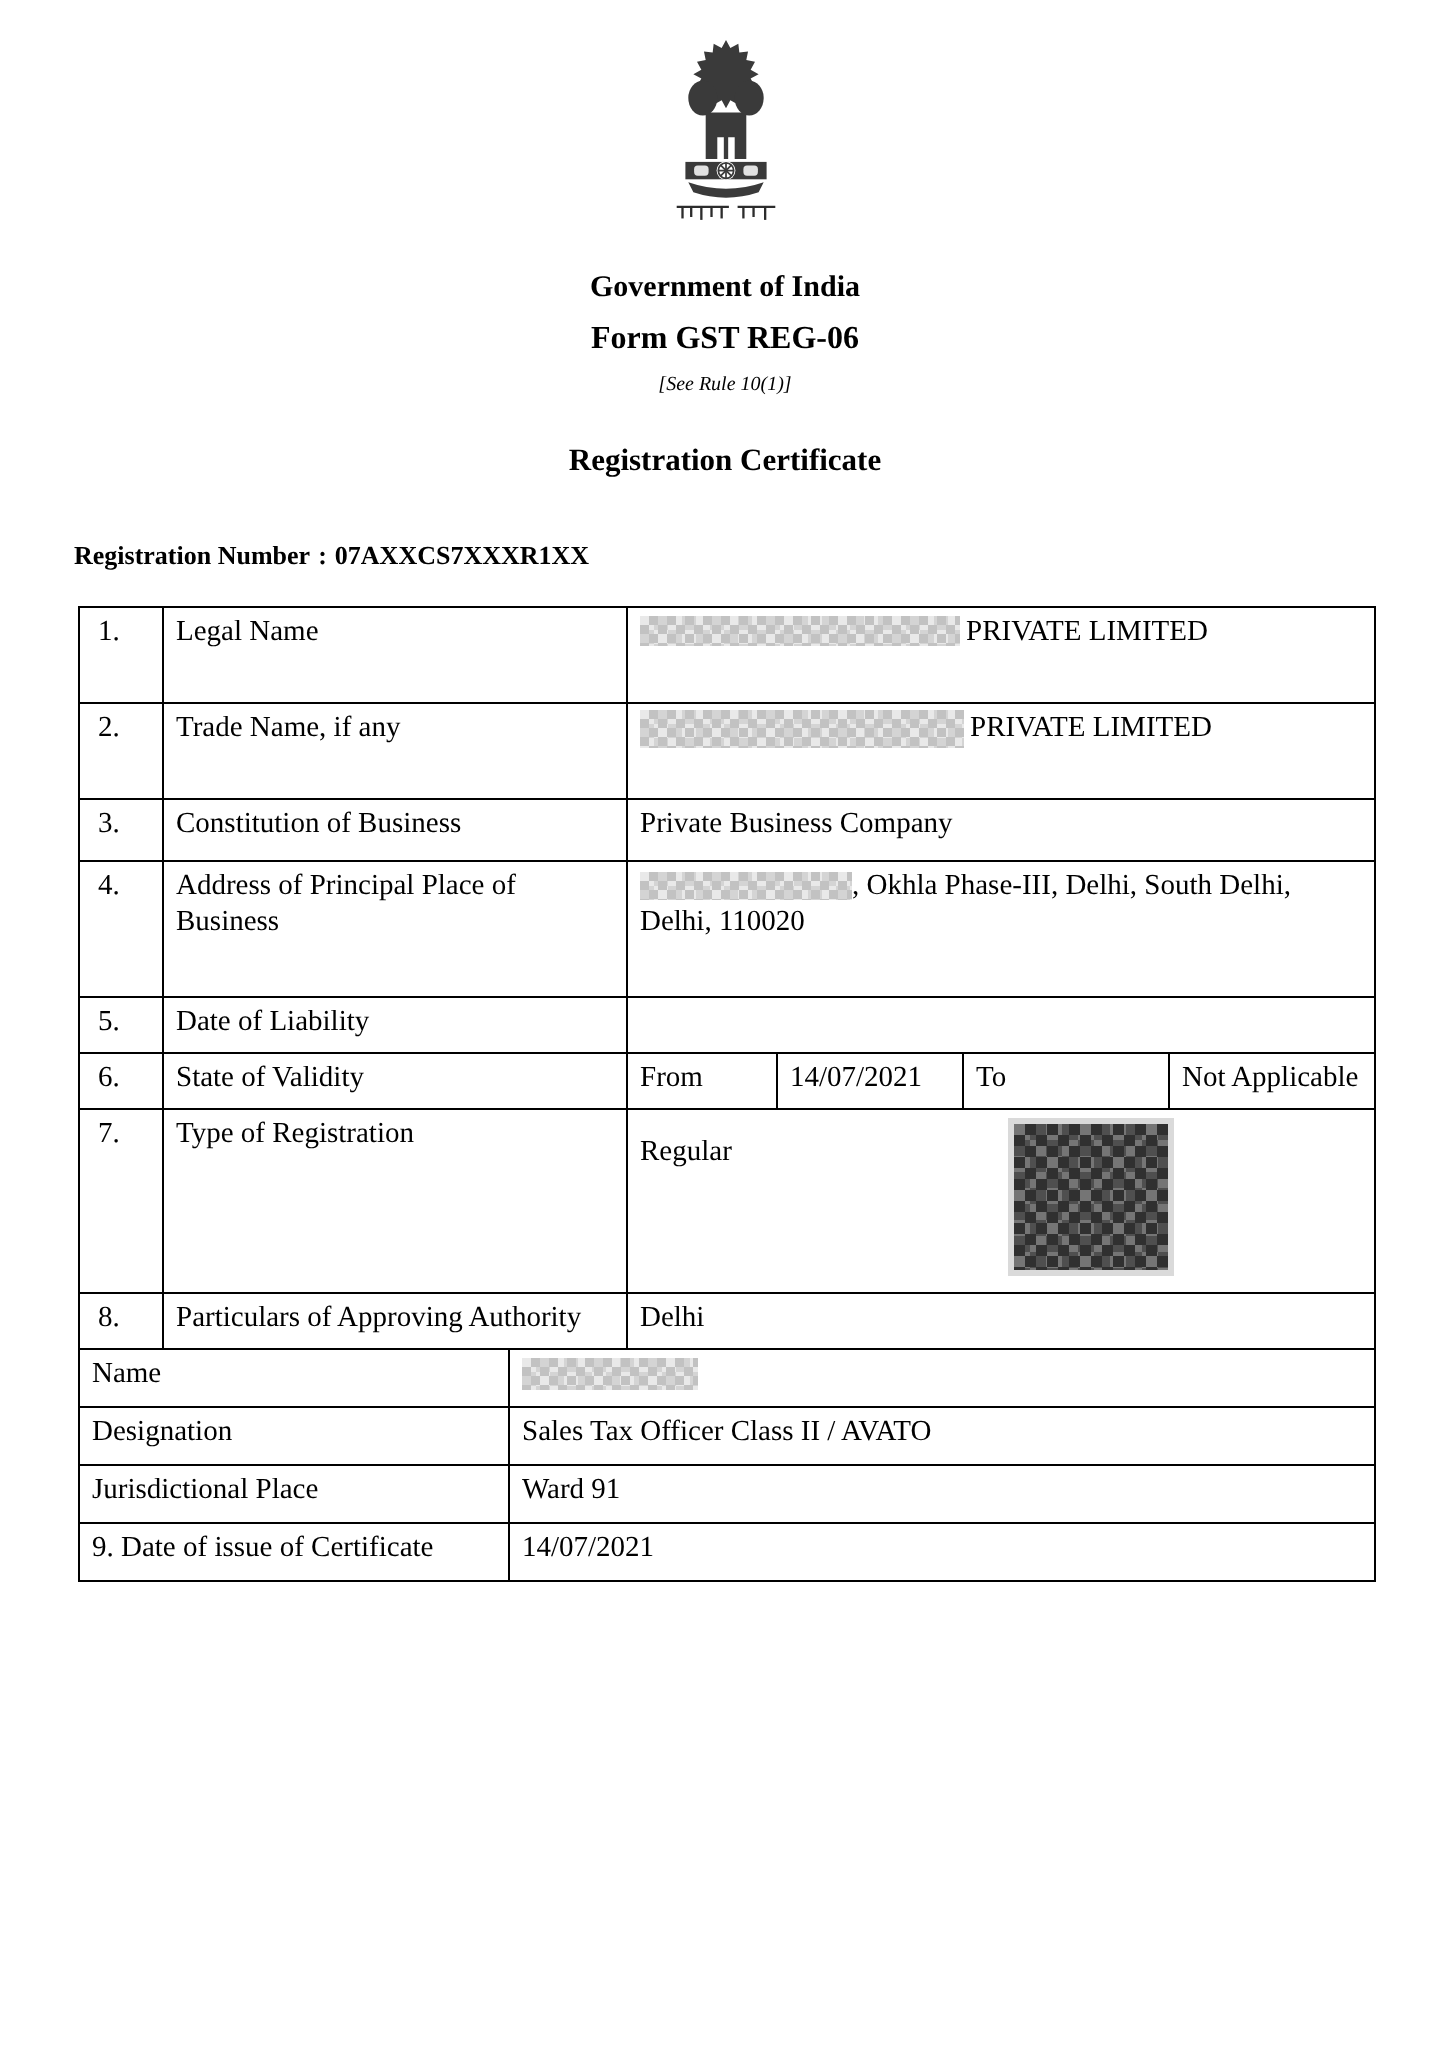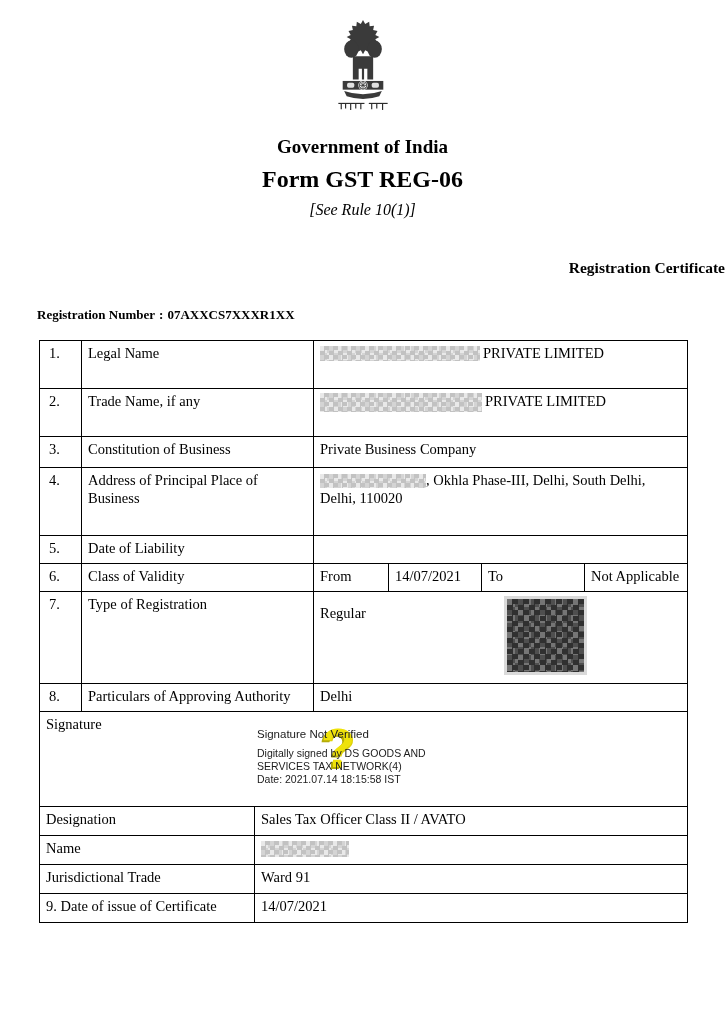--- a/index.html
+++ b/index.html
@@ -5,24 +5,24 @@
   html,body{margin:0;padding:0;background:#ffffff;}
   .page{
     position:relative;width:725px;height:1024px;background:#fff;
     font-family:"Liberation Serif", serif;color:#000;overflow:hidden;
   }
   .sr-only{position:absolute;width:1px;height:1px;overflow:hidden;clip:rect(0 0 0 0);white-space:nowrap;}
 
   
   .emblem-wrap{padding-top:18px;text-align:center;line-height:0;}
   .hdr{text-align:center;}
-  .hdr-gov{margin-top:24px;font-size:19px;font-weight:bold;}
-  .hdr-form{margin-top:8px;font-size:24px;font-weight:bold;}
-  .hdr-rule{margin-top:8px;font-size:16px;font-style:italic;}
-  .hdr-cert{margin-top:40px;font-size:15.5px;font-weight:bold;text-align:right;}
+  .hdr-gov{margin-top:24px;font-size:15px;font-weight:bold;}
+  .hdr-form{margin-top:8px;font-size:16px;font-weight:bold;}
+  .hdr-rule{margin-top:8px;font-size:10px;font-style:italic;}
+  .hdr-cert{margin-top:24px;font-size:15.5px;font-weight:bold;}
   .regnum{margin:30px 0 0 37px;font-size:13px;font-weight:bold;}
   .regnum .sep{margin:0 4px 0 4px;}
 
   
   table{border-collapse:collapse;table-layout:fixed;width:648px;margin-left:39px;}
   .tbl-main{margin-top:17px;}
   .tbl-officer{margin-top:-1px;}
   td{border:1px solid #000;padding:3px 6px;vertical-align:top;font-size:14.5px;line-height:1.25;}
   td.sno{padding-left:9px;}
   td.lbl{font-weight:normal;}
@@ -163,70 +163,58 @@
         <span>Delhi, 110020</span>
       </td>
     </tr>
     <tr class="r5">
       <td class="sno">5.</td>
       <td class="lbl">Date of Liability</td>
       <td colspan="4"></td>
     </tr>
     <tr class="r6">
       <td class="sno">6.</td>
-      <td class="lbl">Class of Validity</td>
+      <td class="lbl">State of Validity</td>
       <td>From</td>
       <td>14/07/2021</td>
       <td>To</td>
       <td>Not Applicable</td>
     </tr>
     <tr class="r7">
       <td class="sno">7.</td>
       <td class="lbl">Type of Registration</td>
       <td colspan="4" class="regcell">
         <span>Regular</span>
         <span class="qr px-dark"></span>
       </td>
     </tr>
     <tr class="r8">
       <td class="sno">8.</td>
       <td class="lbl">Particulars of Approving Authority</td>
       <td colspan="4">Delhi</td>
     </tr>
-    <tr class="rsig">
-      <td colspan="6" class="sigcell">
-        <span>Signature</span>
-        <div class="stamp">
-          <span class="qmark">?</span>
-          <div class="stamp-l1">Signature Not Verified</div>
-          <div class="stamp-l">Digitally signed by DS GOODS AND</div>
-          <div class="stamp-l">SERVICES TAX NETWORK(4)</div>
-          <div class="stamp-l">Date: 2021.07.14 18:15:58 IST</div>
-        </div>
-      </td>
-    </tr>
   </tbody>
     </table>
 
   <table class="tbl-officer">
     <colgroup>
       <col style="width:215px">
         <col style="width:433px">
     </colgroup>
     <tbody>
         <tr class="rof">
+      <td>Name</td>
+      <td><span class="rd rd-name px-light"></span></td>
+    </tr>
+    <tr class="rof">
       <td>Designation</td>
       <td>Sales Tax Officer Class II / AVATO</td>
     </tr>
     <tr class="rof">
-      <td>Name</td>
-      <td><span class="rd rd-name px-light"></span></td>
-    </tr>
-    <tr class="rof">
-      <td>Jurisdictional Trade</td>
+      <td>Jurisdictional Place</td>
       <td>Ward 91</td>
     </tr>
     <tr class="rof">
       <td>9. Date of issue of Certificate</td>
       <td>14/07/2021</td>
     </tr>
   </tbody>
     </table>
 
 </div>

